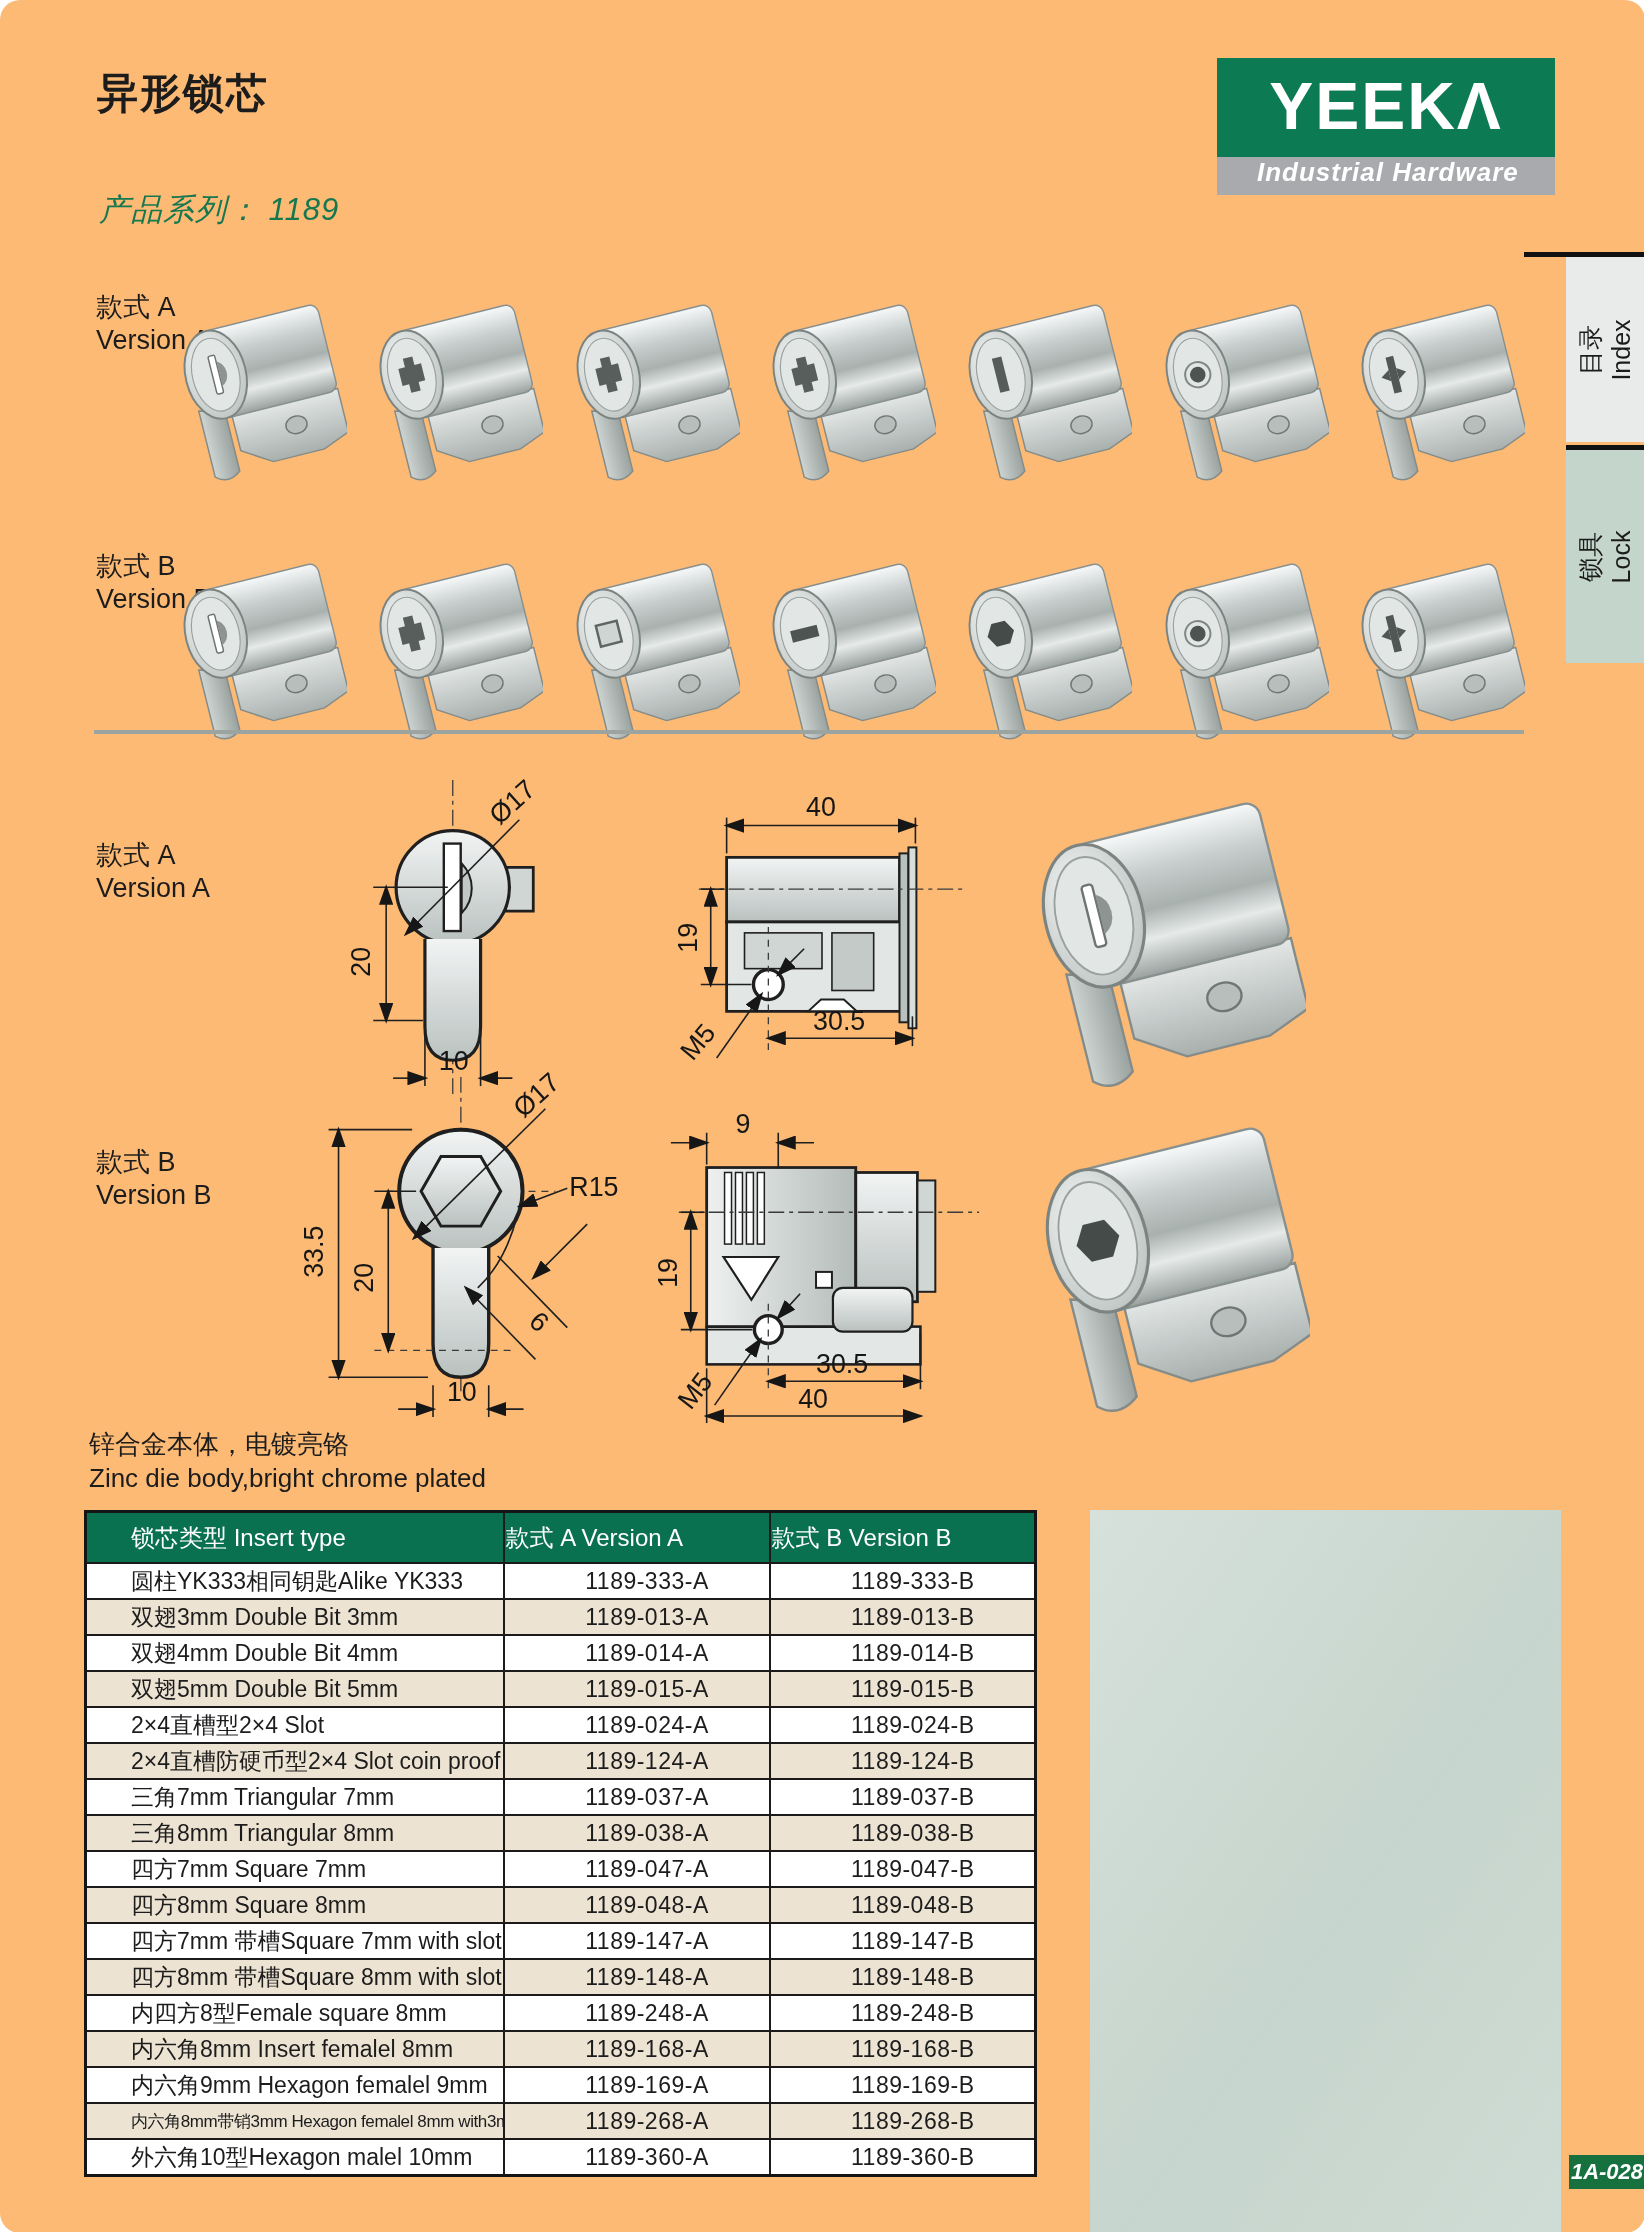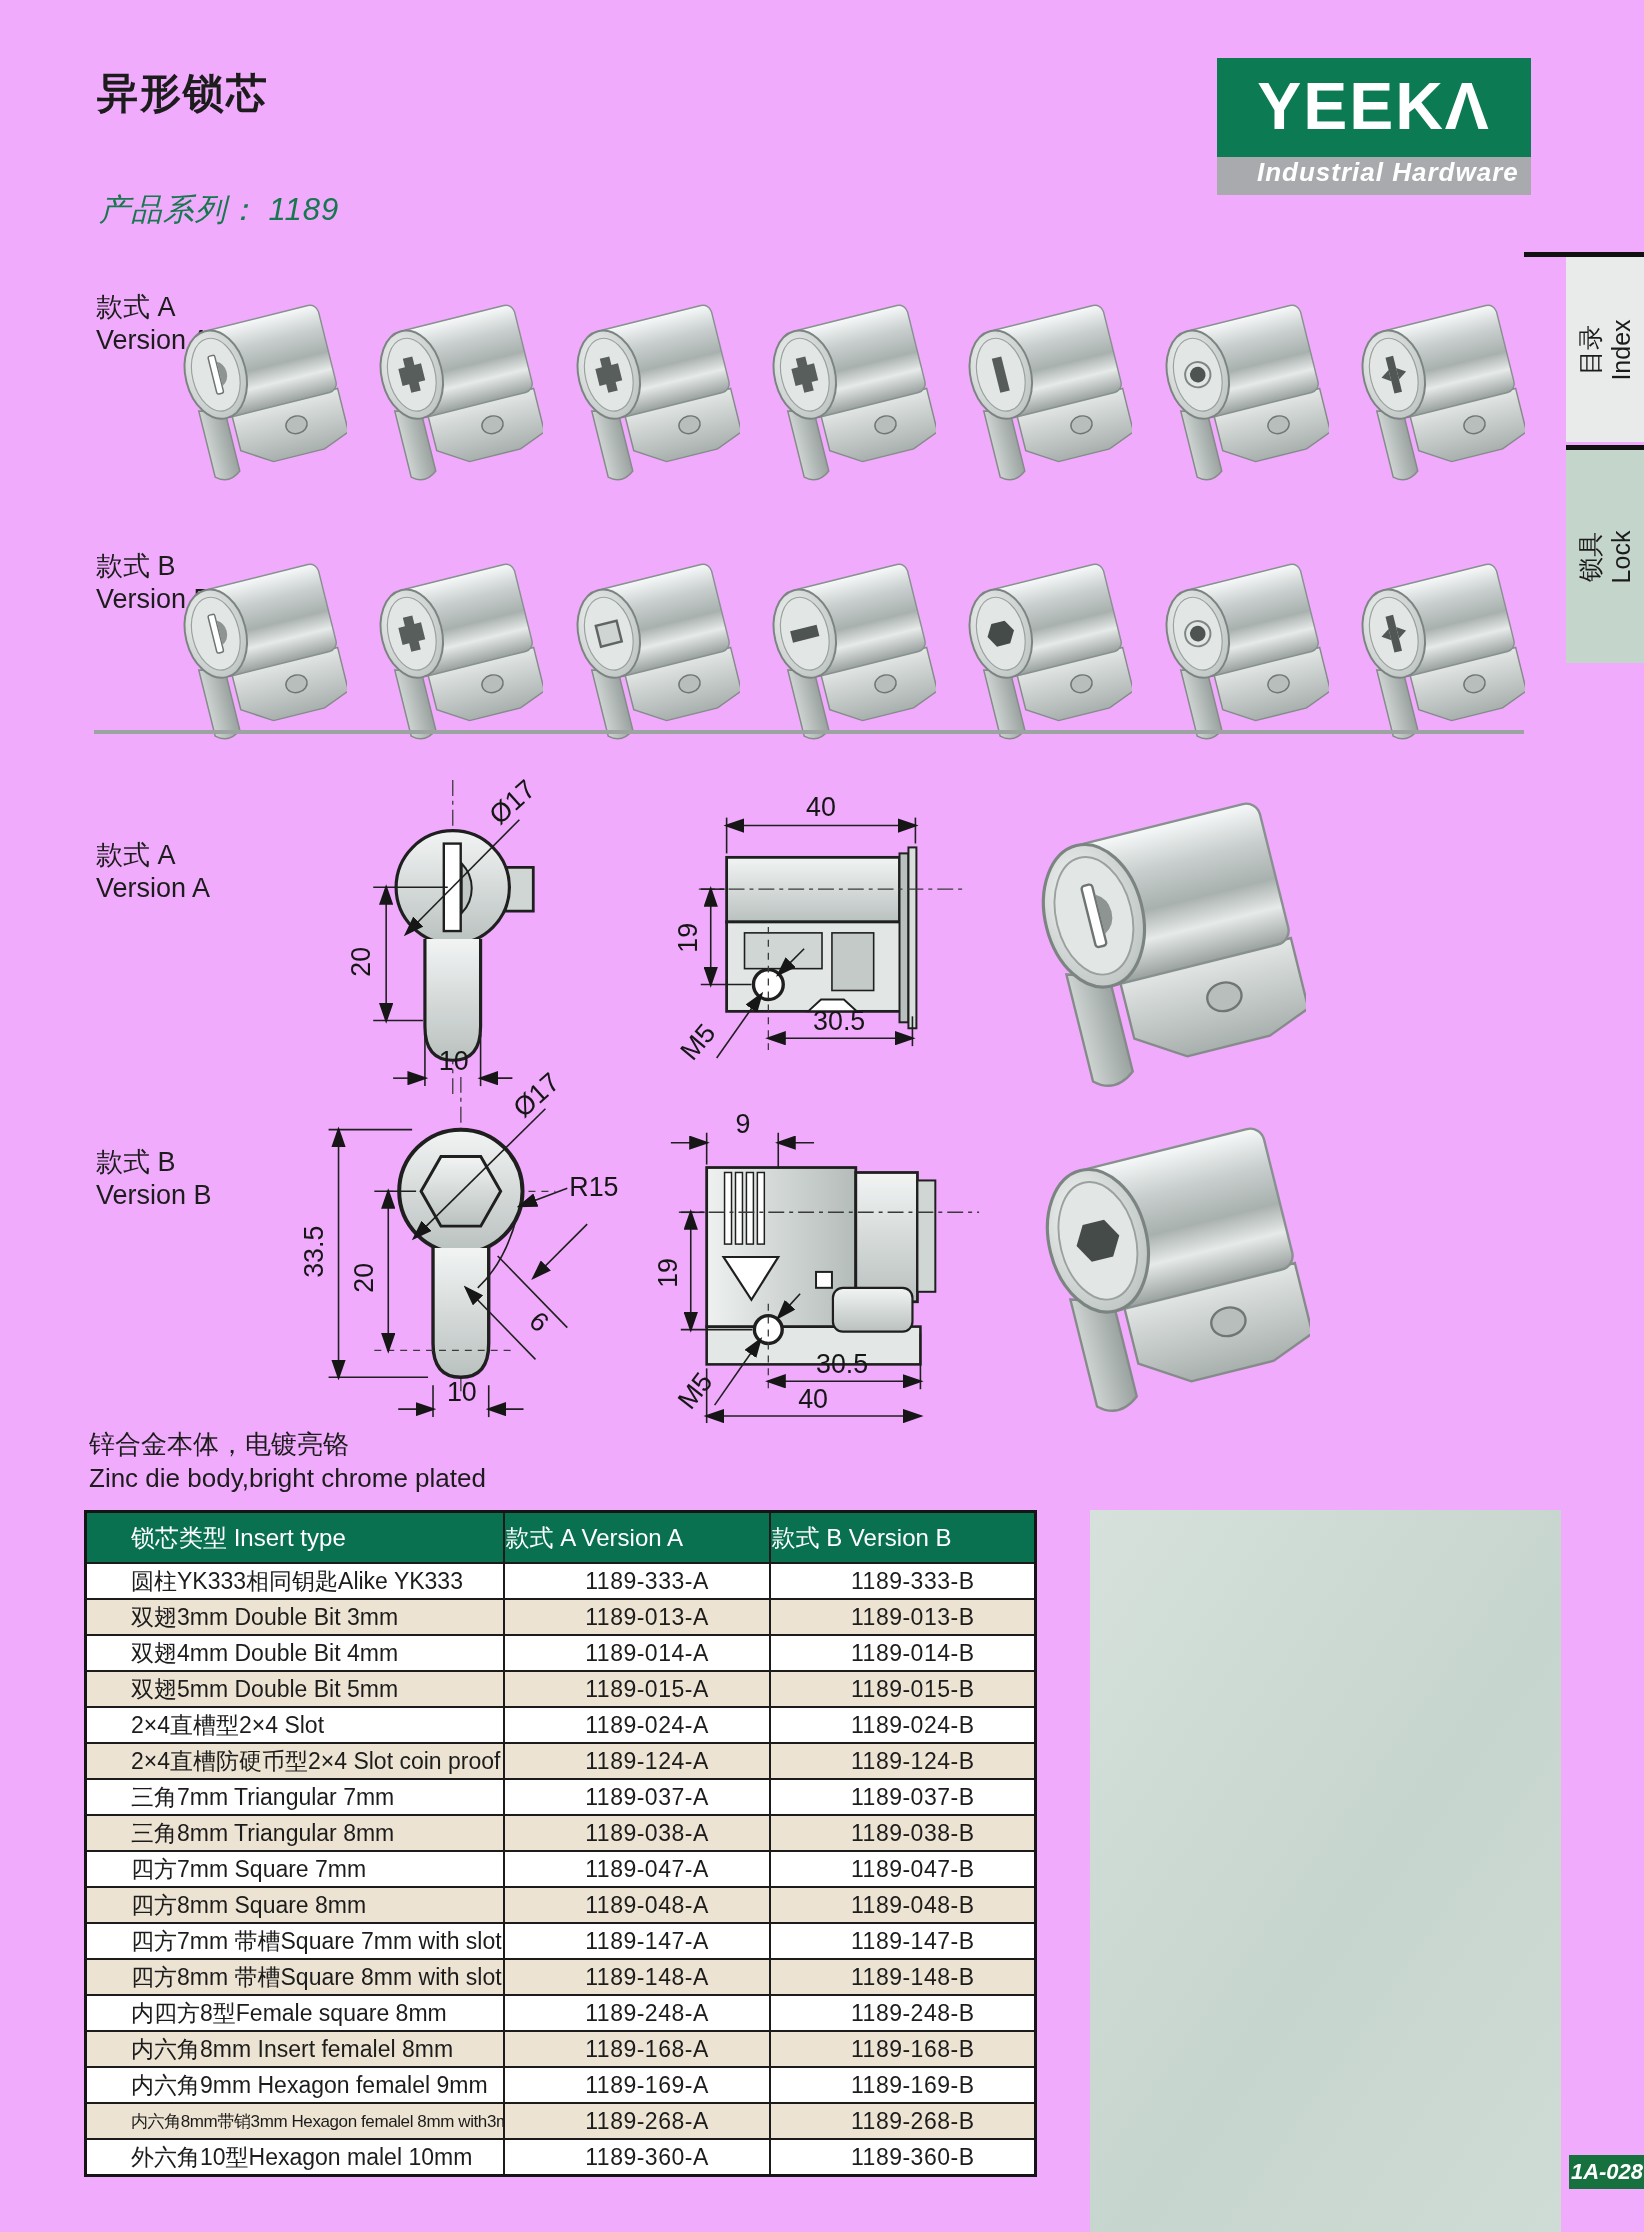--- a/index.html
+++ b/index.html
@@ -1,24 +1,24 @@
 <!DOCTYPE html>
 <html><head>
 <meta charset="utf-8">
 <style>
   html,body{margin:0;padding:0;background:#ffffff;}
-  .page{position:relative;width:1645px;height:2233px;background:#f0abfc;overflow:hidden;
-        font-family:"Liberation Sans","DejaVu Sans",sans-serif;color:#1c1c1c;}
+  .page{position:relative;width:1645px;height:2233px;background:#fdba74;overflow:hidden;
+        font-family:"Liberation Sans","DejaVu Sans",sans-serif;color:#1c1c1c;border-radius:20px;}
 
   
   .title-cn{position:absolute;left:97px;top:66px;font-size:41px;font-weight:bold;letter-spacing:2px;}
   .title-en{position:absolute;left:88px;top:111px;font-size:50px;font-weight:bold;font-style:italic;letter-spacing:0px;}
   .series{position:absolute;left:99px;top:189px;font-size:31px;font-style:italic;color:#17784F;letter-spacing:1px;}
 
-  .logo{position:absolute;left:1217px;top:58px;width:314px;}
+  .logo{position:absolute;left:1217px;top:58px;width:338px;}
   .logo-green{height:99px;background:#0C7B53;display:flex;align-items:center;justify-content:center;position:relative;overflow:hidden;}
   .logo-word{color:#fff;font-weight:bold;font-size:66px;letter-spacing:2px;line-height:1;transform:translateY(-2px);}
   .logo-gray{height:38px;background:#A8AAAD;display:flex;align-items:flex-start;}
   .logo-tag{color:#fff;font-weight:bold;font-style:italic;font-size:26px;padding-left:40px;letter-spacing:1px;}
 
   
   .tab-topbar{position:absolute;left:1524px;top:252px;width:120px;height:5px;background:#111;}
   .side-tab{position:absolute;left:1566px;width:79px;}
   .side-tab .tab-text{position:absolute;top:50%;left:50%;transform:translate(-50%,-50%) rotate(-90deg);
       text-align:center;font-size:25px;line-height:31px;white-space:nowrap;color:#1b1b1b;}

